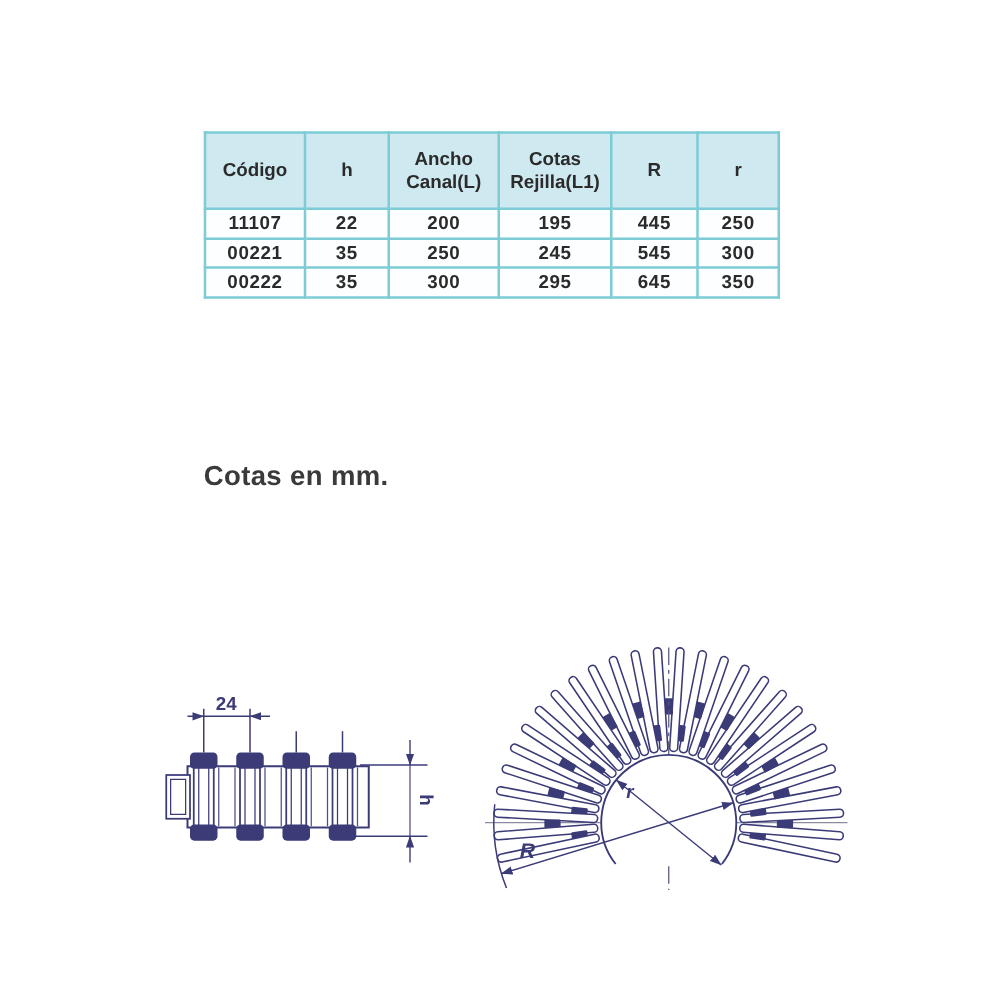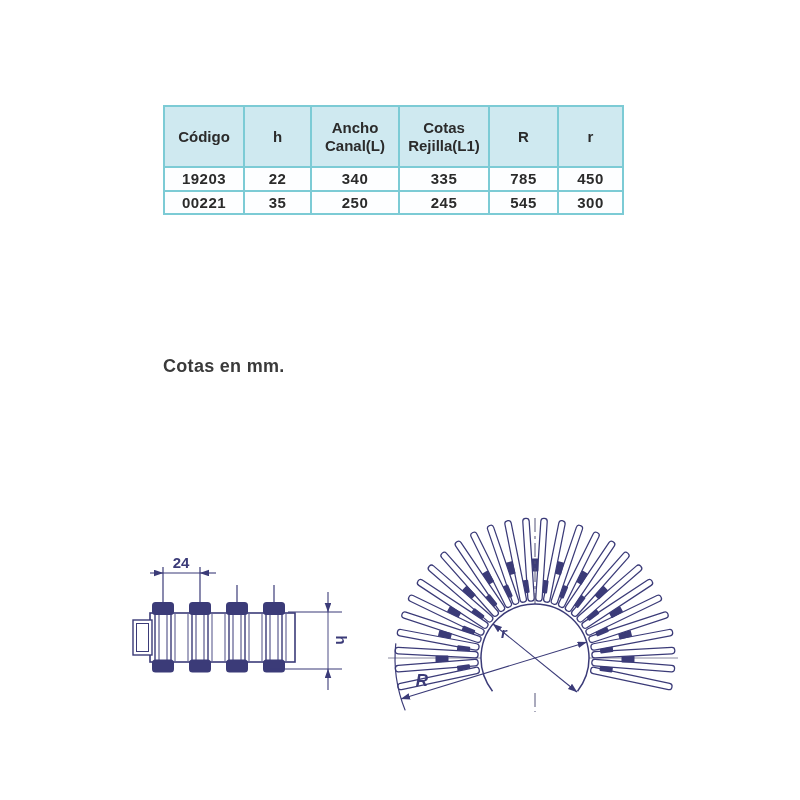--- a/index.html
+++ b/index.html
@@ -19,21 +19,21 @@
     border:2px solid var(--tbl-border);text-align:center;vertical-align:middle;
     font-weight:700;color:var(--txt);padding:0;
   }
   .spec-table th{
     background:var(--header-bg);height:59px;font-size:15px;line-height:1.15;
   }
   .spec-table td{background:#fdfeff;height:21.6px;font-size:15px;letter-spacing:.5px;}
   .col-codigo{width:80px;} .col-h{width:67px;} .col-canal{width:88px;}
   .col-rejilla{width:90px;} .col-R{width:69px;} .col-r{width:65px;}
   .units-note{
-    position:absolute;left:163px;top:356px;font-size:18px;font-weight:700;
+    position:absolute;left:163px;top:368px;font-size:22px;font-weight:700;
     color:#3a3a3a;letter-spacing:.3px;
   }
   .drawing{position:absolute;}
   #profile-svg{left:120px;top:540px;}
   #fan-svg{left:380px;top:500px;}
   svg text{font-family:"Liberation Sans",sans-serif;}
 </style>
 </head>
 <body>
 
@@ -51,34 +51,42 @@
       <th>Código</th>
       <th>h</th>
       <th>Ancho Canal(L)</th>
       <th>Cotas Rejilla(L1)</th>
       <th>R</th>
       <th>r</th>
     </tr>
   </thead>
   <tbody>
       <tr>
-        <td>19203</td>
+        <td>11107</td>
         <td>22</td>
-        <td>340</td>
-        <td>335</td>
-        <td>785</td>
-        <td>450</td>
+        <td>200</td>
+        <td>195</td>
+        <td>445</td>
+        <td>250</td>
       </tr>
       <tr>
         <td>00221</td>
         <td>35</td>
         <td>250</td>
         <td>245</td>
         <td>545</td>
         <td>300</td>
+      </tr>
+      <tr>
+        <td>00222</td>
+        <td>35</td>
+        <td>300</td>
+        <td>295</td>
+        <td>645</td>
+        <td>350</td>
       </tr>
     </tbody>
 </table>
 
 <div class="units-note">Cotas en mm.</div>
 
 <svg id="profile-svg" class="drawing" width="240" height="170" viewBox="0 0 240 170">
   <defs>
     <marker id="arwP" markerWidth="9" markerHeight="7" refX="8.2" refY="3" orient="auto-start-reverse">
       <path d="M0,0 L8.5,3 L0,6 z" fill="#3b3b78"></path>

